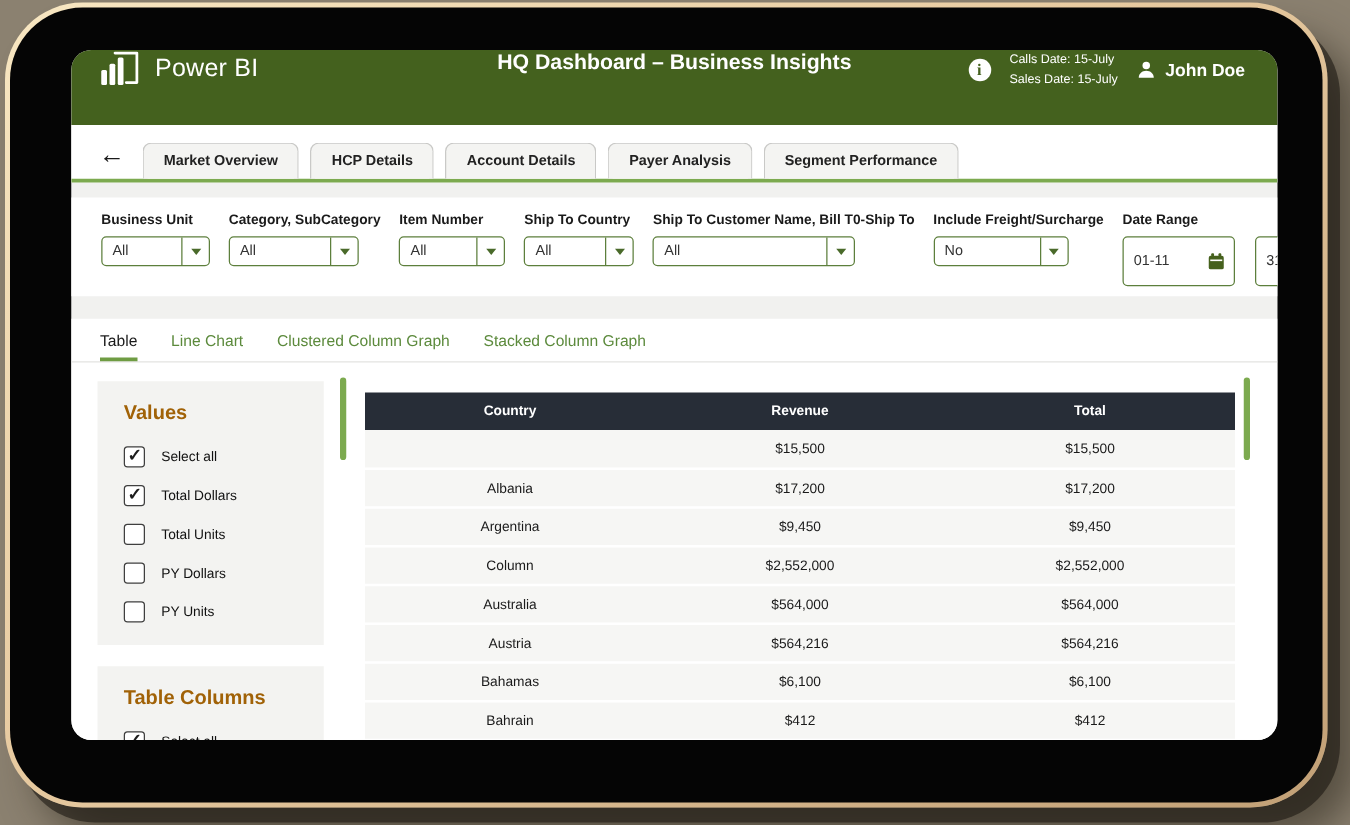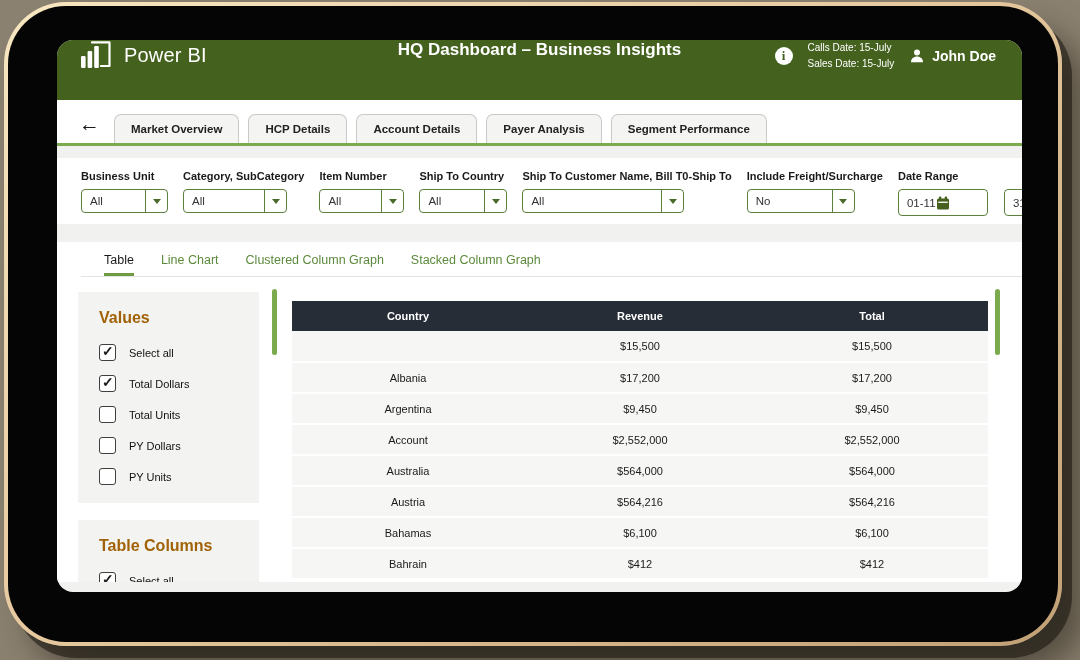--- a/index.html
+++ b/index.html
@@ -42,25 +42,25 @@
   .dropdown .val { flex:1; font-size:11.5px; color:#333; padding-left:8px; }
   .caret-box { width:22px; align-self:stretch; border-left:1.5px solid #5d7f3c; display:flex; align-items:center; justify-content:center; }
   .caret { width:0; height:0; border-left:4px solid transparent; border-right:4px solid transparent; border-top:5px solid #4a6a2a; }
   .filter-group:nth-child(1) .dropdown { width:87px; }
   .filter-group:nth-child(2) .dropdown { width:104px; }
   .filter-group:nth-child(3) .dropdown { width:85px; }
   .filter-group:nth-child(4) .dropdown { width:88px; }
   .filter-group:nth-child(5) .dropdown { width:162px; }
   .filter-group:nth-child(6) .dropdown { width:108px; }
   .date-boxes { display:flex; gap:16px; }
-  .datebox { width:90px; height:27px; border:1.5px solid #5d7f3c; border-radius:4px; background:#fff;
-    display:flex; align-items:center; justify-content:flex-start; padding:0 7px 0 8px; font-size:11.5px; color:#333; cursor:pointer; }
-
-  
-  .main-panel { background:#fff; margin-top:18px; height:340px; position:relative; overflow:hidden;padding-left:24px; }
+  .datebox { width:90px; height:40px; border:1.5px solid #5d7f3c; border-radius:4px; background:#fff;
+    display:flex; align-items:center; justify-content:space-between; padding:0 7px 0 8px; font-size:11.5px; color:#333; cursor:pointer; }
+
+  
+  .main-panel { background:#fff; margin-top:18px; height:340px; position:relative; overflow:hidden; }
   .view-tabs { display:flex; gap:27px; padding:11px 0 0 23px; border-bottom:1px solid #e3e3e1; }
   .view-tab { font-size:12.5px; color:#5c8a3c; padding-bottom:9px; cursor:pointer; white-space:nowrap; }
   .view-tab.active { color:#1a1a1a; border-bottom:3px solid #6f9c43; padding-bottom:6px; }
 
   .sidebar { position:absolute; left:21px; top:50px; width:181px; }
   .side-card { background:#f3f3f1; padding:15px 12px 4px 14px; }
   .side-card + .side-card { margin-top:17px; padding-bottom:18px; }
   .panel-title { font-size:16px; font-weight:bold; color:#a16207; margin:2px 0 17px 7px; }
   .chk-row { display:flex; align-items:center; gap:13px; margin:0 0 14px 7px; cursor:pointer; }
   .checkbox { width:17px; height:17px; min-width:17px; border:1.6px solid #3f3f3f; border-radius:3px; background:#fff; position:relative; }
@@ -264,21 +264,21 @@
                 <td>Albania</td>
                 <td>$17,200</td>
                 <td>$17,200</td>
               </tr>
               <tr>
                 <td>Argentina</td>
                 <td>$9,450</td>
                 <td>$9,450</td>
               </tr>
               <tr>
-                <td>Account</td>
+                <td>Column</td>
                 <td>$2,552,000</td>
                 <td>$2,552,000</td>
               </tr>
               <tr>
                 <td>Australia</td>
                 <td>$564,000</td>
                 <td>$564,000</td>
               </tr>
               <tr>
                 <td>Austria</td>

